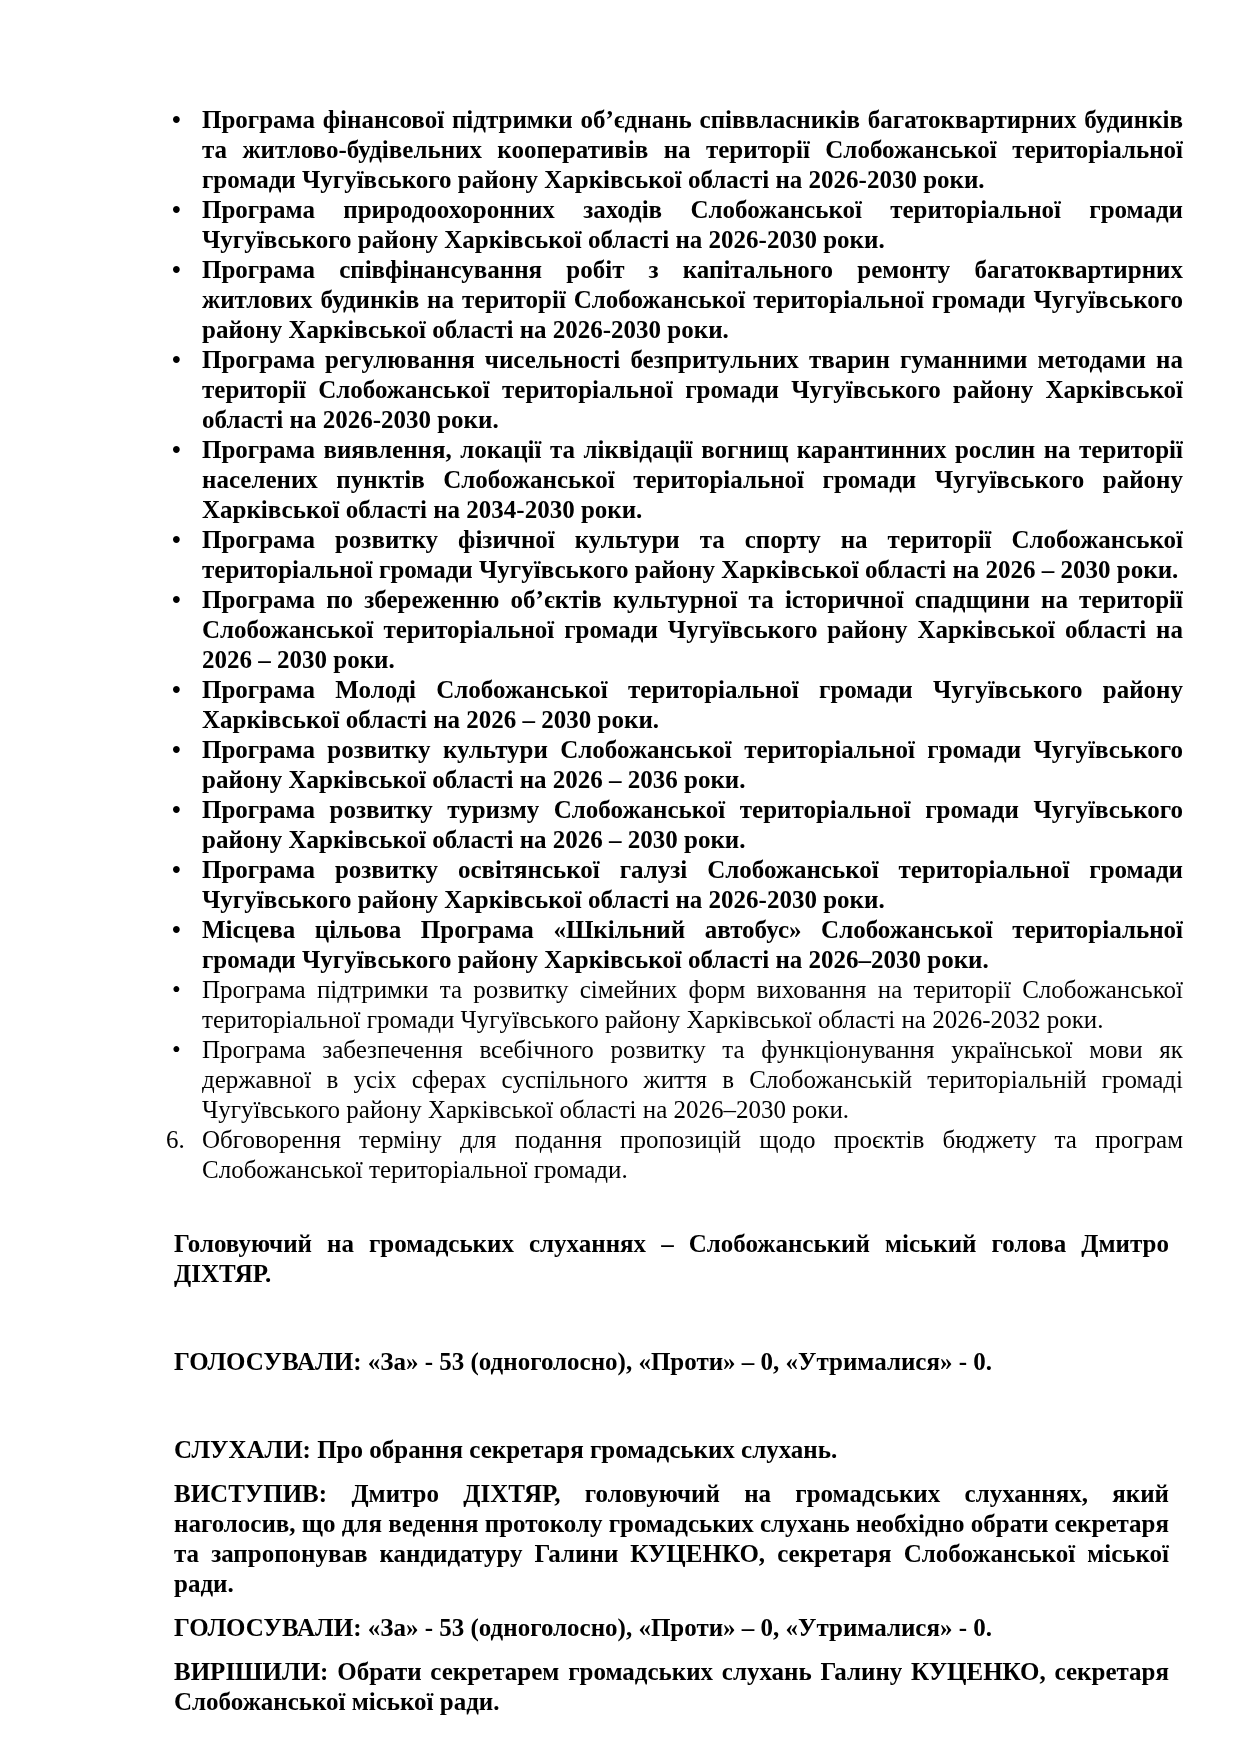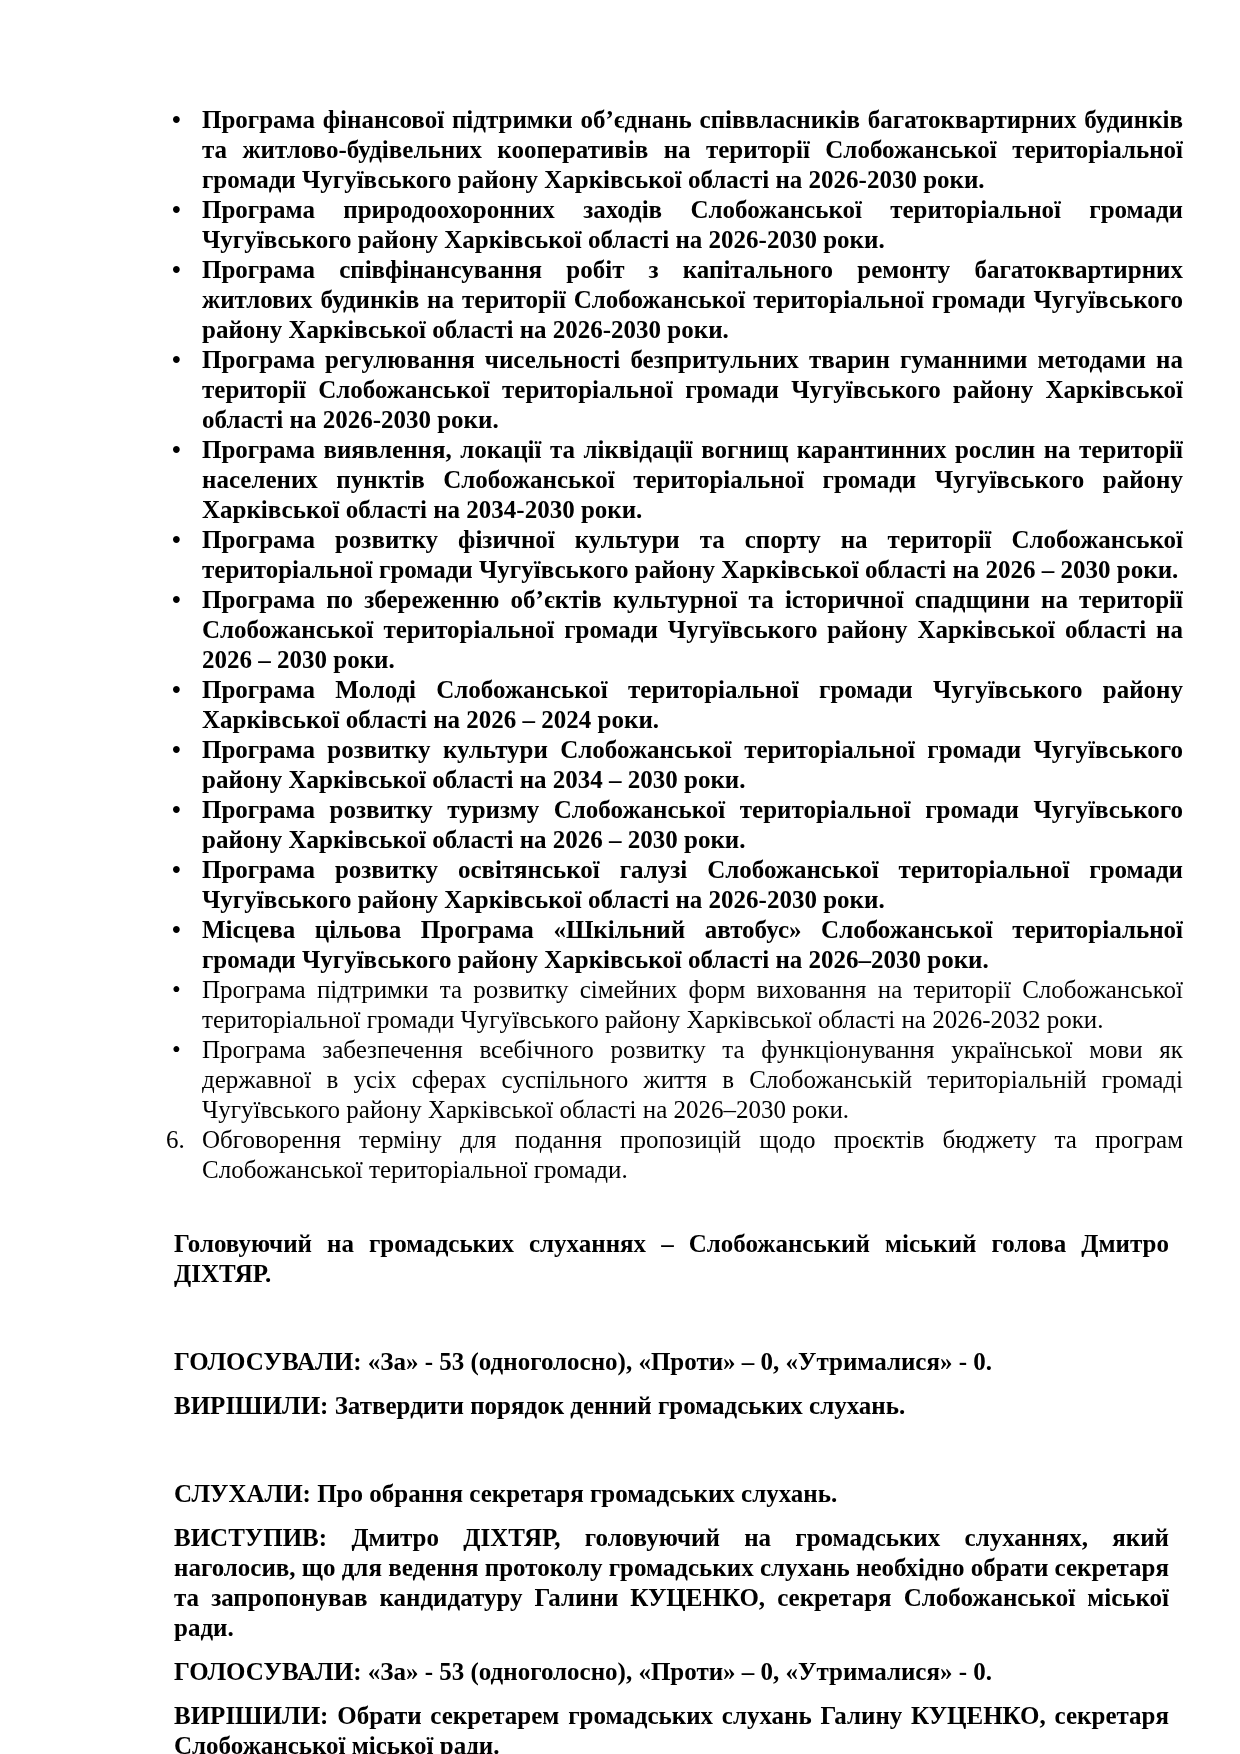--- a/index.html
+++ b/index.html
@@ -73,25 +73,25 @@
     <li class="bold">
       <span class="bullet">•</span>
       <span>Програма розвитку фізичної культури та спорту на території Слобожанської територіальної громади Чугуївського району Харківської області на 2026 – 2030 роки.</span>
     </li>
     <li class="bold">
       <span class="bullet">•</span>
       <span>Програма по збереженню об’єктів культурної та історичної спадщини на території Слобожанської територіальної громади Чугуївського району Харківської області на 2026 – 2030 роки.</span>
     </li>
     <li class="bold">
       <span class="bullet">•</span>
-      <span>Програма Молоді Слобожанської територіальної громади Чугуївського району Харківської області на 2026 – 2024 роки.</span>
+      <span>Програма Молоді Слобожанської територіальної громади Чугуївського району Харківської області на 2026 – 2030 роки.</span>
     </li>
     <li class="bold">
       <span class="bullet">•</span>
-      <span>Програма розвитку культури Слобожанської територіальної громади Чугуївського району Харківської області на 2034 – 2030 роки.</span>
+      <span>Програма розвитку культури Слобожанської територіальної громади Чугуївського району Харківської області на 2026 – 2036 роки.</span>
     </li>
     <li class="bold">
       <span class="bullet">•</span>
       <span>Програма розвитку туризму Слобожанської територіальної громади Чугуївського району Харківської області на 2026 – 2030 роки.</span>
     </li>
     <li class="bold">
       <span class="bullet">•</span>
       <span>Програма розвитку освітянської галузі Слобожанської територіальної громади Чугуївського району Харківської області на 2026-2030 роки.</span>
     </li>
     <li class="bold">
@@ -114,21 +114,20 @@
   </div>
 
   <div class="spacer-line"></div>
 
   <p class="para b">Головуючий на громадських слуханнях – Слобожанський міський голова Дмитро ДІХТЯР.</p>
 
   <div class="spacer-line"></div>
 
   <div>
     <p class="para b">ГОЛОСУВАЛИ: «За» - 53 (одноголосно), «Проти» – 0, «Утрималися» - 0.</p>
-    <p class="para b">ВИРІШИЛИ: Затвердити порядок денний громадських слухань.</p>
   </div>
 
   <div class="spacer-line"></div>
 
   <div>
     <p class="para b">СЛУХАЛИ: Про обрання секретаря громадських слухань.</p>
     <p class="para b">ВИСТУПИВ: Дмитро ДІХТЯР, головуючий на громадських слуханнях, який наголосив, що для ведення протоколу громадських слухань необхідно обрати секретаря та запропонував кандидатуру Галини КУЦЕНКО, секретаря Слобожанської міської ради.</p>
     <p class="para b">ГОЛОСУВАЛИ: «За» - 53 (одноголосно), «Проти» – 0, «Утрималися» - 0.</p>
     <p class="para b">ВИРІШИЛИ: Обрати секретарем громадських слухань Галину КУЦЕНКО, секретаря Слобожанської міської ради.</p>
   </div>

